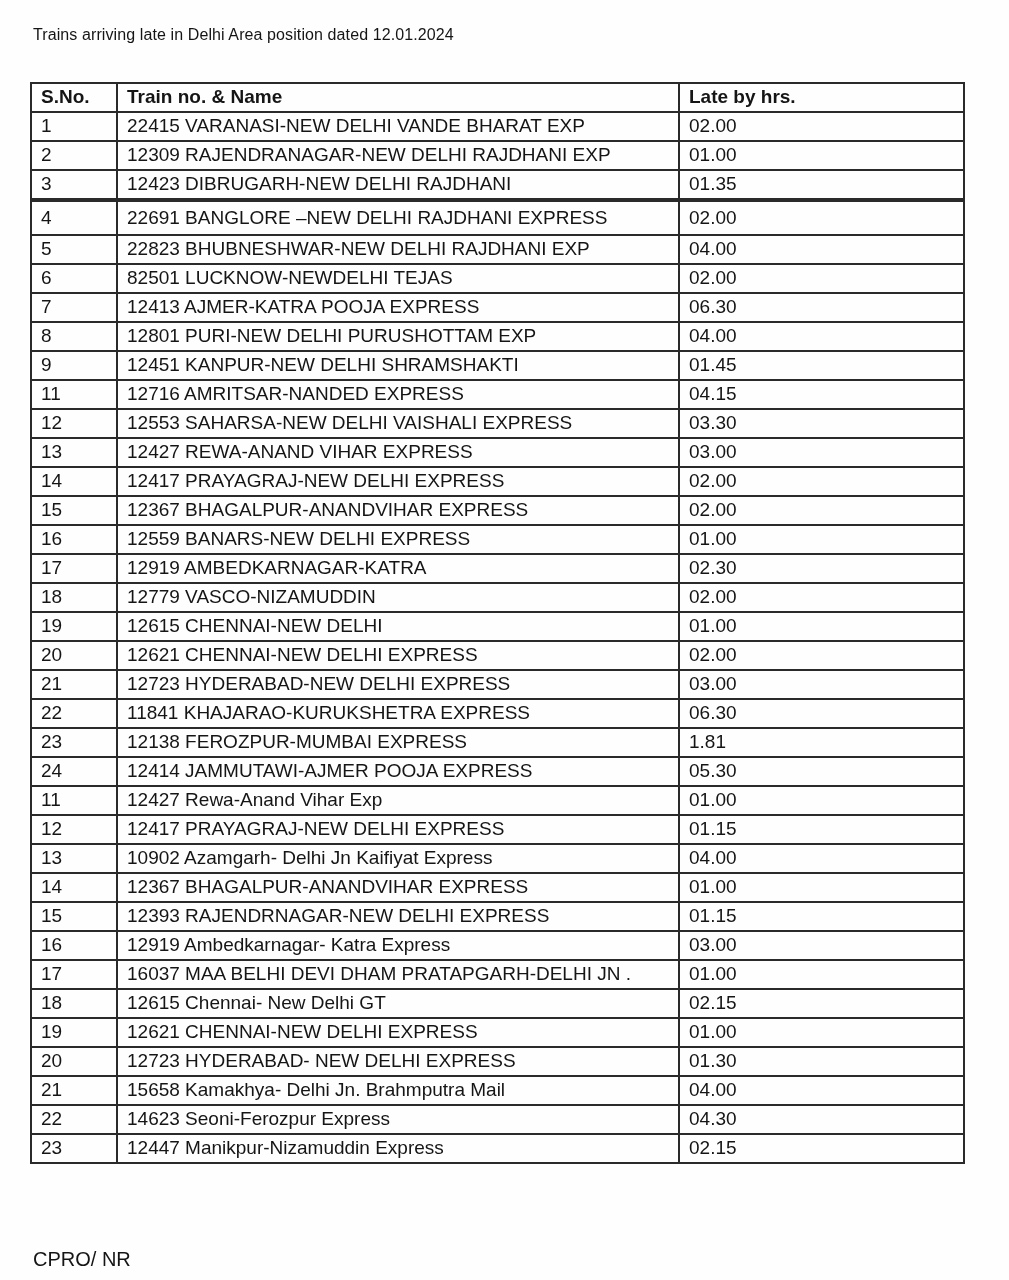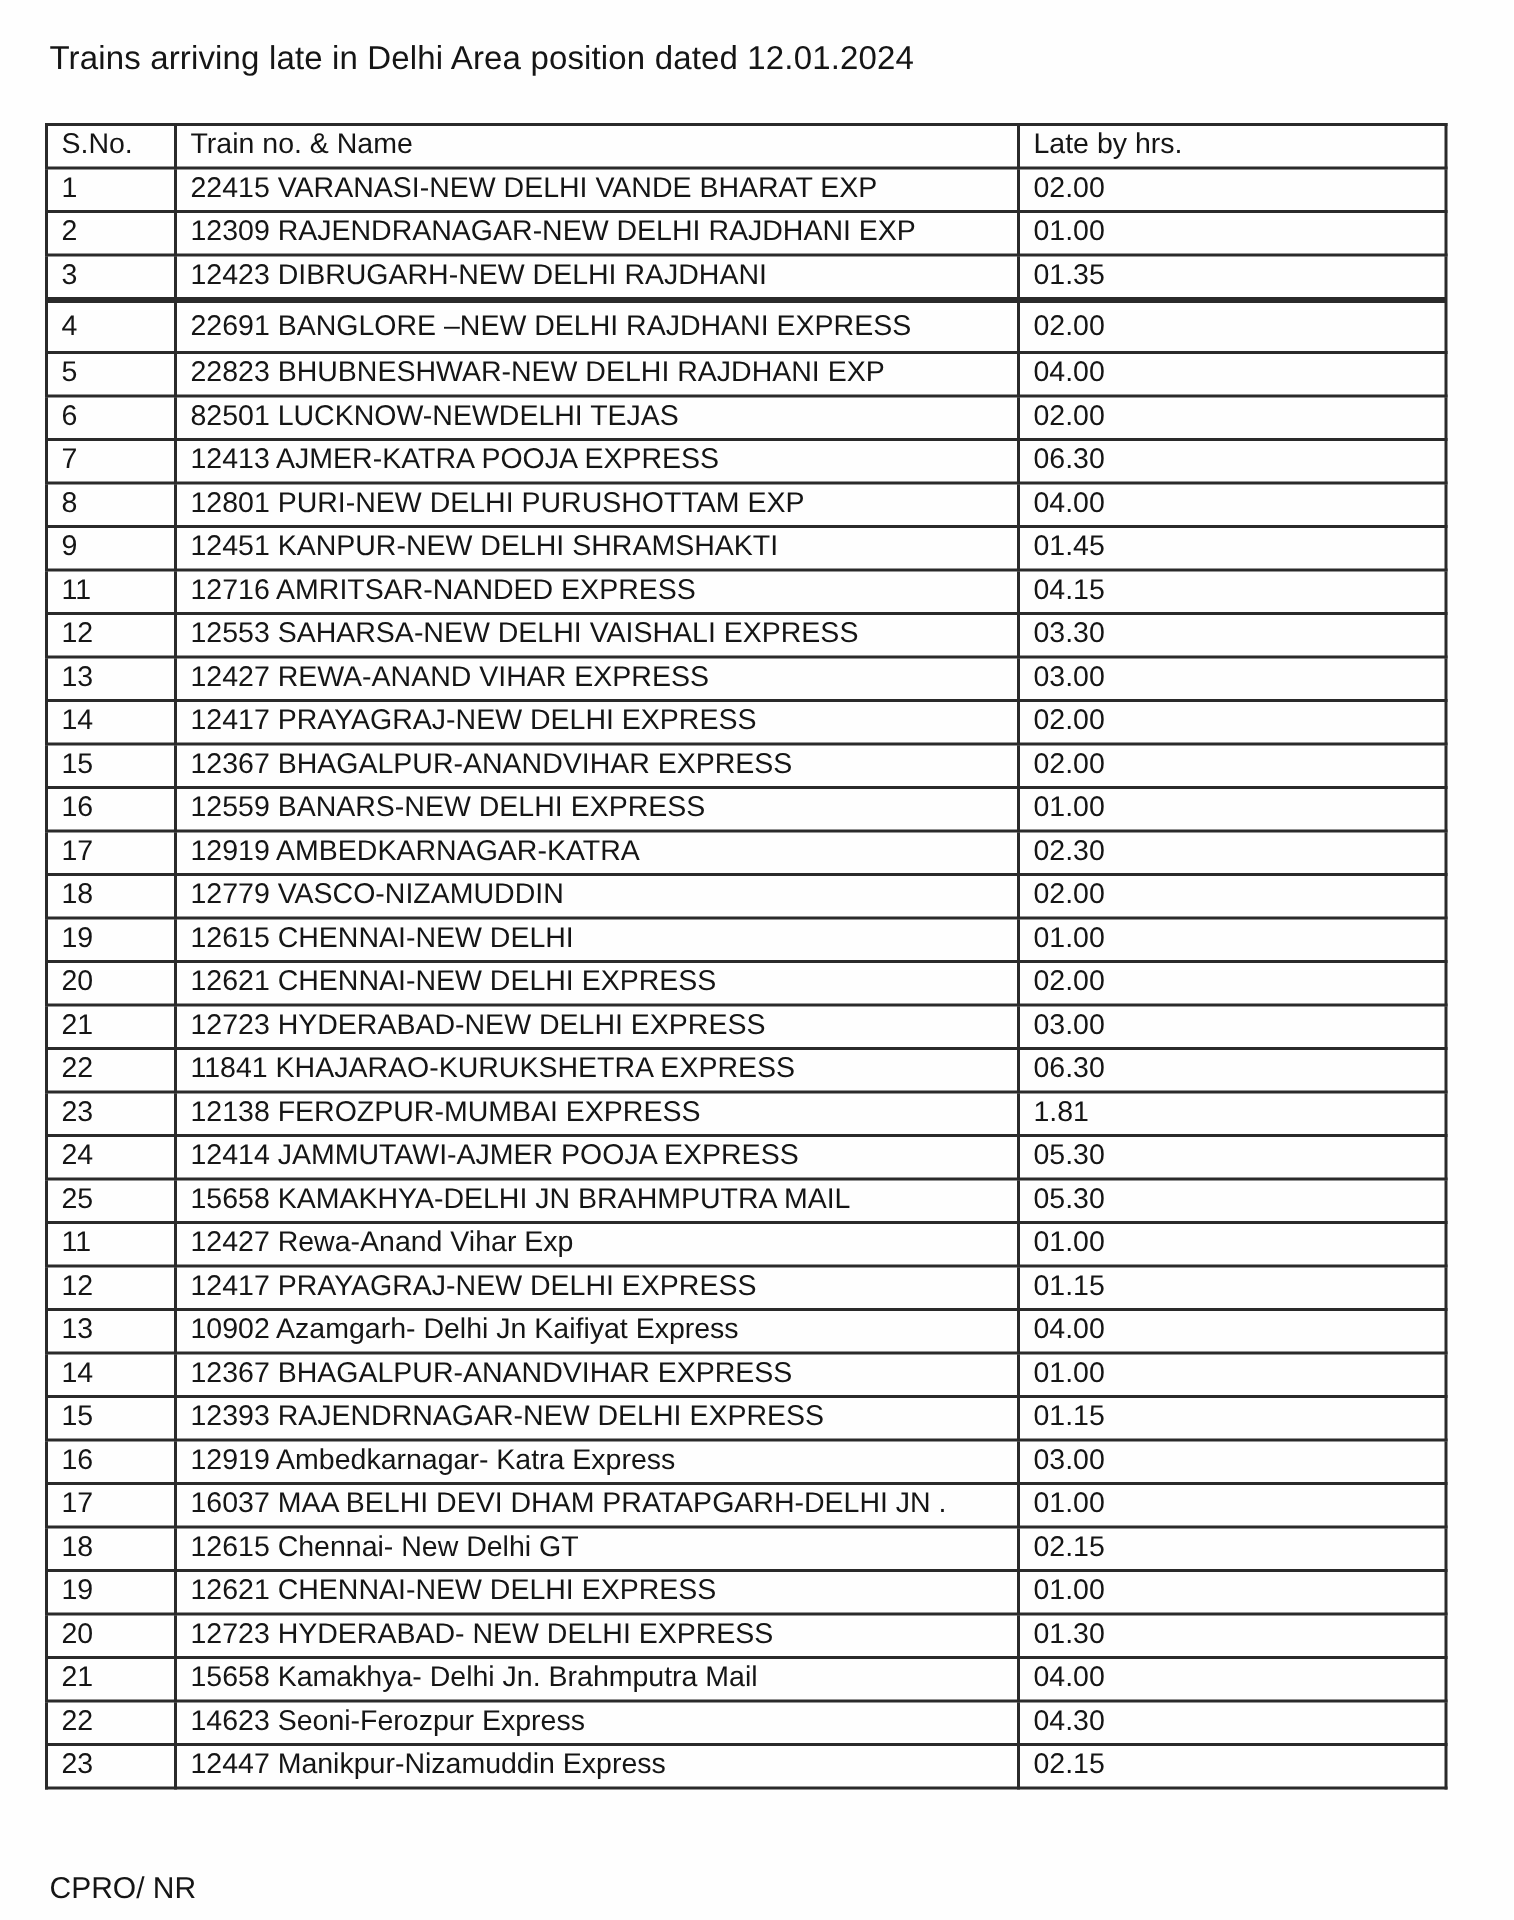--- a/index.html
+++ b/index.html
@@ -15,21 +15,21 @@
   .page {
     width: 1009px;
     height: 1280px;
     background: #fefefe;
     position: relative;
   }
   .doc-title {
     position: absolute;
     left: 33px;
     top: 26px;
-    font-size: 22px;
+    font-size: 16px;
     letter-spacing: 0.1px;
     white-space: nowrap;
   }
   table.trains {
     position: absolute;
     left: 30px;
     top: 82px;
     width: 933px;
     border-collapse: collapse;
     table-layout: fixed;
@@ -41,21 +41,21 @@
     border: 2px solid #2a2a2a;
     font-size: 19px;
     font-weight: normal;
     text-align: left;
     vertical-align: middle;
     padding: 1px 6px 2px 9px;
     height: 24px;
     white-space: nowrap;
     overflow: hidden;
   }
-  th { font-weight: normal; margin-top: 32px; }
+  th { font-weight: bold; margin-top: 32px; }
   
   tbody tr:nth-child(4) td {
     border-top-width: 4px;
     height: 29px;
   }
   .doc-footer {
     position: absolute;
     left: 33px;
     top: 1248px;
     font-size: 20px;
@@ -193,25 +193,20 @@
           <td>23</td>
           <td>12138 FEROZPUR-MUMBAI  EXPRESS</td>
           <td>1.81</td>
         </tr>
         <tr>
           <td>24</td>
           <td>12414 JAMMUTAWI-AJMER POOJA EXPRESS</td>
           <td>05.30</td>
         </tr>
         <tr>
-          <td>25</td>
-          <td>15658 KAMAKHYA-DELHI JN BRAHMPUTRA MAIL</td>
-          <td>05.30</td>
-        </tr>
-        <tr>
           <td>11</td>
           <td>12427 Rewa-Anand Vihar Exp</td>
           <td>01.00</td>
         </tr>
         <tr>
           <td>12</td>
           <td>12417 PRAYAGRAJ-NEW DELHI EXPRESS</td>
           <td>01.15</td>
         </tr>
         <tr>

